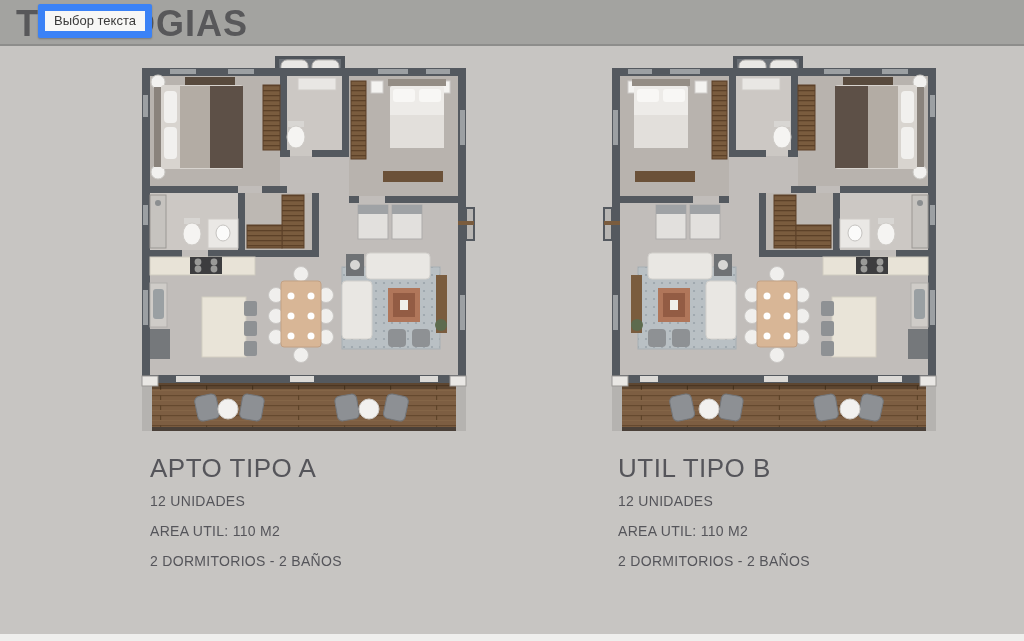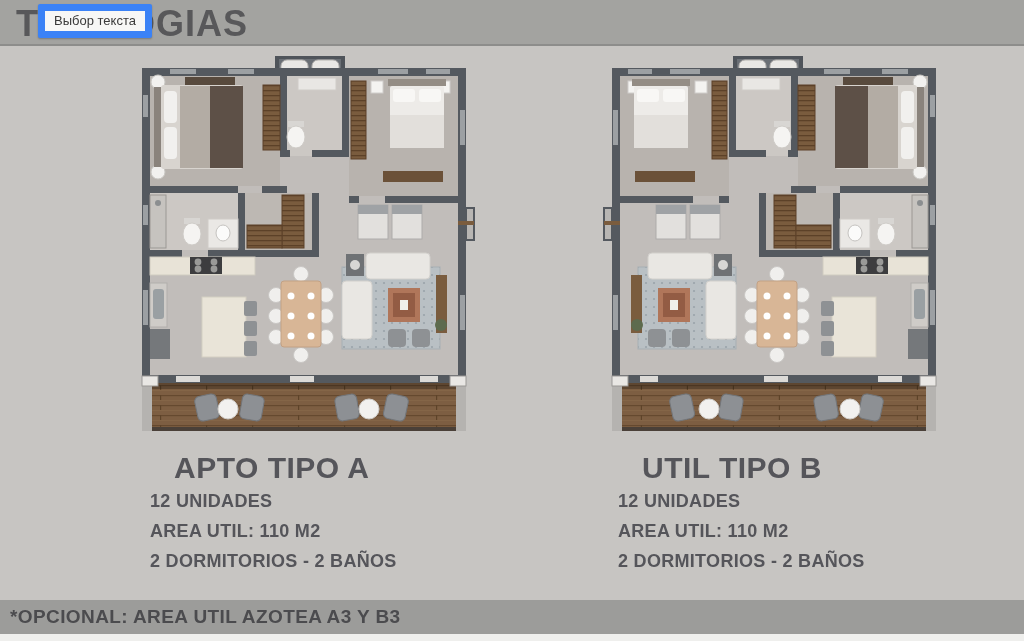--- a/index.html
+++ b/index.html
@@ -18,22 +18,22 @@
            box-shadow:0 1px 2px rgba(0,0,0,.25);white-space:nowrap;}
 
   .plan{position:absolute;top:55px;width:334px;height:390px;}
   .plan-a{left:140px;}
   .plan-b{left:604px;}
   .plan svg{display:block;width:334px;height:390px;overflow:visible;}
 
   .apt-info{position:absolute;top:450px;width:340px;color:#55555a;}
   .apt-info-a{left:150px;}
   .apt-info-b{left:618px;}
-  .apt-name{font-size:30px;font-weight:bold;letter-spacing:.5px;line-height:36px;margin-left:24px;}
-  .apt-line{font-size:18px;font-weight:bold;letter-spacing:.3px;line-height:30px;}
+  .apt-name{font-size:26px;font-weight:normal;letter-spacing:.5px;line-height:36px;}
+  .apt-line{font-size:14px;font-weight:normal;letter-spacing:.3px;line-height:30px;}
 
   .footer-band{position:absolute;left:0;top:600px;width:1024px;height:34px;
                background:#9c9c9a;}
   .footer-note{position:absolute;left:10px;top:0;line-height:34px;
                font-size:19px;font-weight:bold;letter-spacing:.4px;color:#4b4b4e;}
   .bottom-strip{position:absolute;left:0;top:634px;width:1024px;height:7px;
                 background:#efefed;}
 </style>
 </head>
 <body>
@@ -267,18 +267,15 @@
     <div class="apt-line">2 DORMITORIOS - 2 BAÑOS</div>
   </div>
 
   <div class="apt-info apt-info-b">
     <div class="apt-name">UTIL TIPO B</div>
     <div class="apt-line">12 UNIDADES</div>
     <div class="apt-line">AREA UTIL: 110 M2</div>
     <div class="apt-line">2 DORMITORIOS - 2 BAÑOS</div>
   </div>
 
-  <div class="footer-band">
-    <div class="footer-note">*OPCIONAL: AREA UTIL AZOTEA A3 Y B3</div>
-  </div>
   <div class="bottom-strip"></div>
 
 </div>
 
 </body></html>

